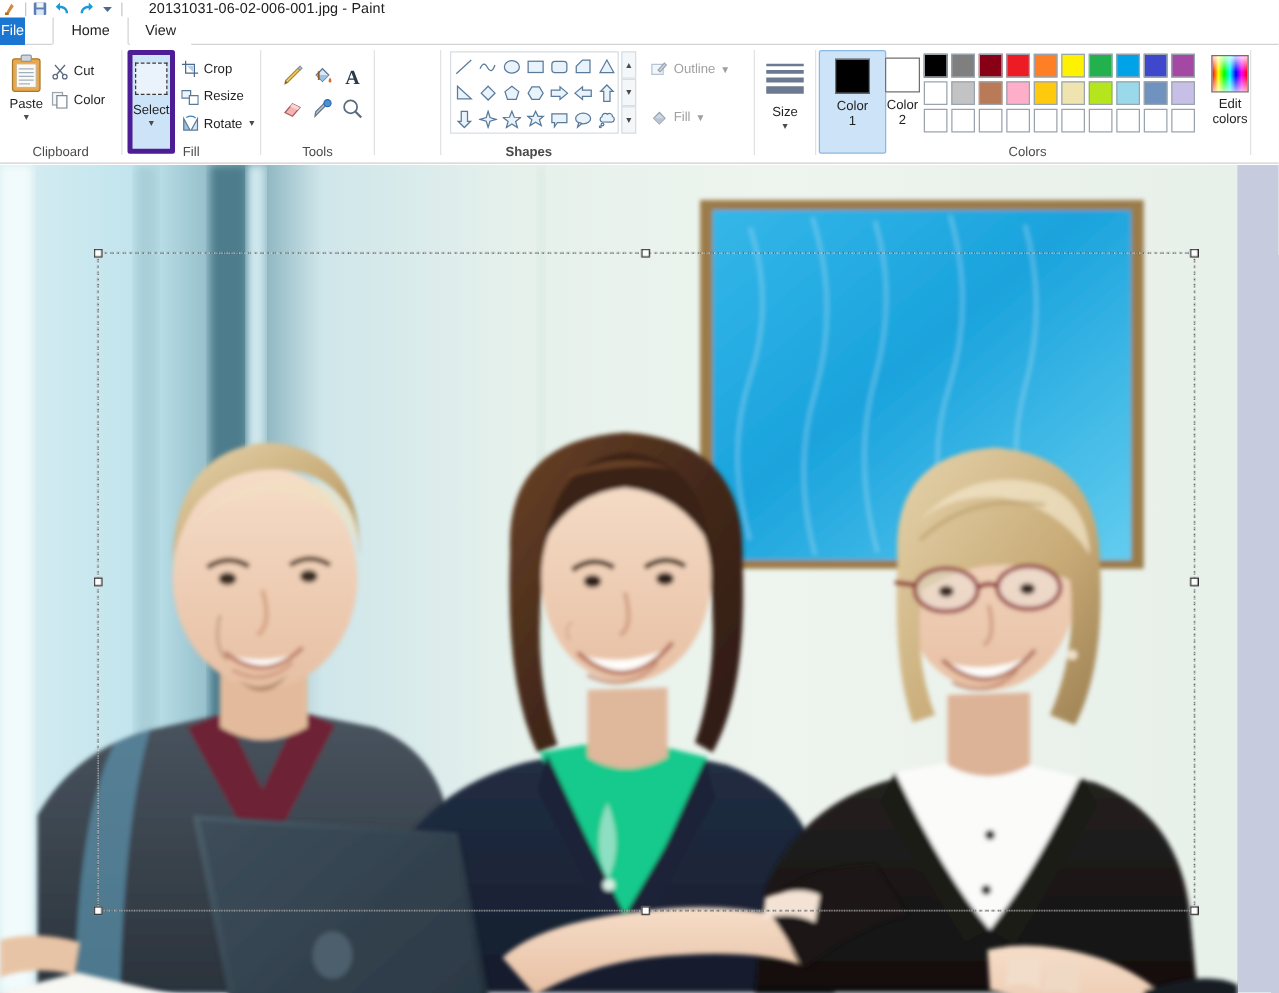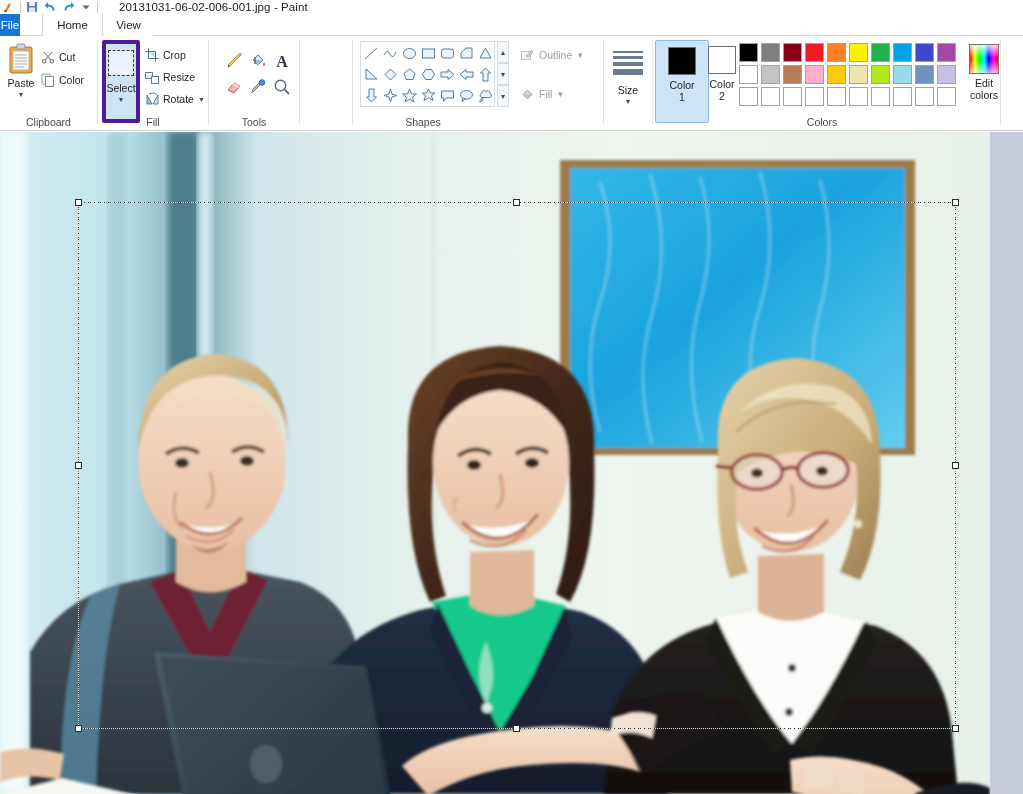--- a/index.html
+++ b/index.html
@@ -501,21 +501,21 @@
       <div class="of-btn" style="left:166px; top:50px;">
         <span class="ic">
           <svg width="15" height="15" viewBox="0 0 15 15">
               <path d="M3 7.5 L7.5 3 L12 7.5 L7.5 12 Z" fill="#cfd9e4" stroke="#9aa4ae"></path>
               <path d="M3 7.5 L7.5 12 L12 7.5 Z" fill="#b7c4d2"></path>
             </svg>
         </span>
         <span>Fill</span>
         <span style="font-size:8px;">▼</span>
       </div>
-      <div class="rgroup-label" style="left:-30px; width:200px;">Shapes</div>
+      <div class="rgroup-label" style="left:-30px; width:200px;font-weight:bold;">Shapes</div>
     </div>
     <div class="rsep" style="left:603px;"></div>
 
     <div class="rgroup g-size">
       <div class="size-btn">
         <div class="size-lines">
           <div style="height:2px;"></div>
           <div style="height:3px;"></div>
           <div style="height:4px;"></div>
           <div style="height:6px;"></div>

